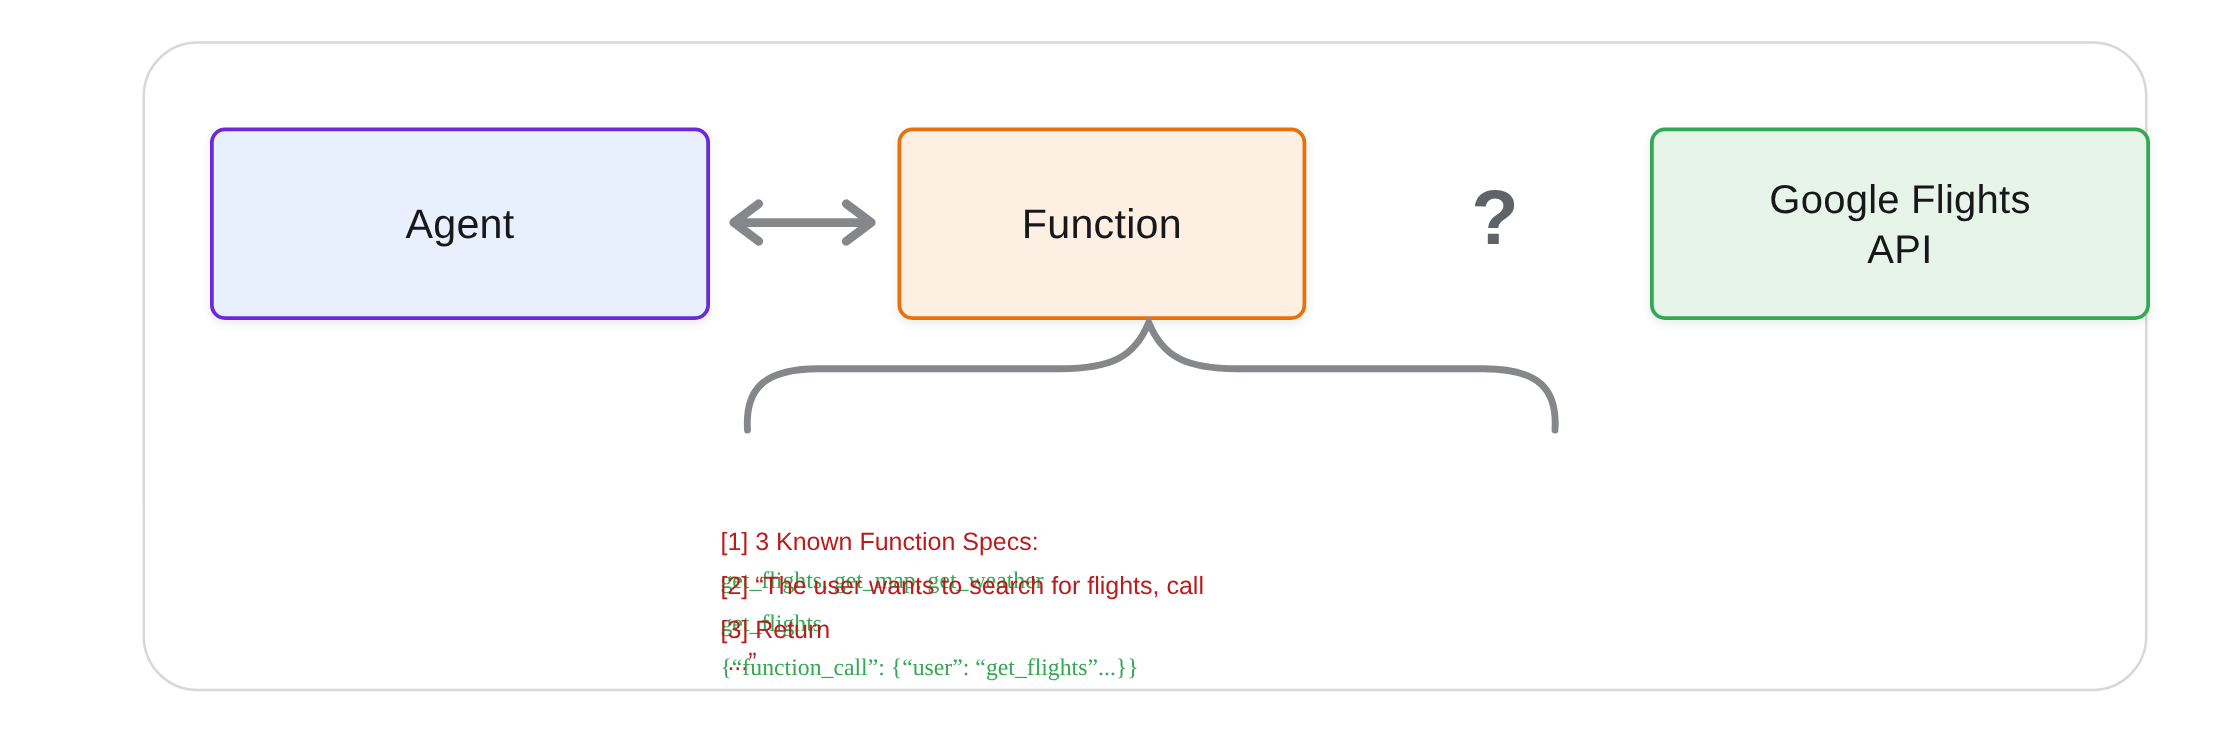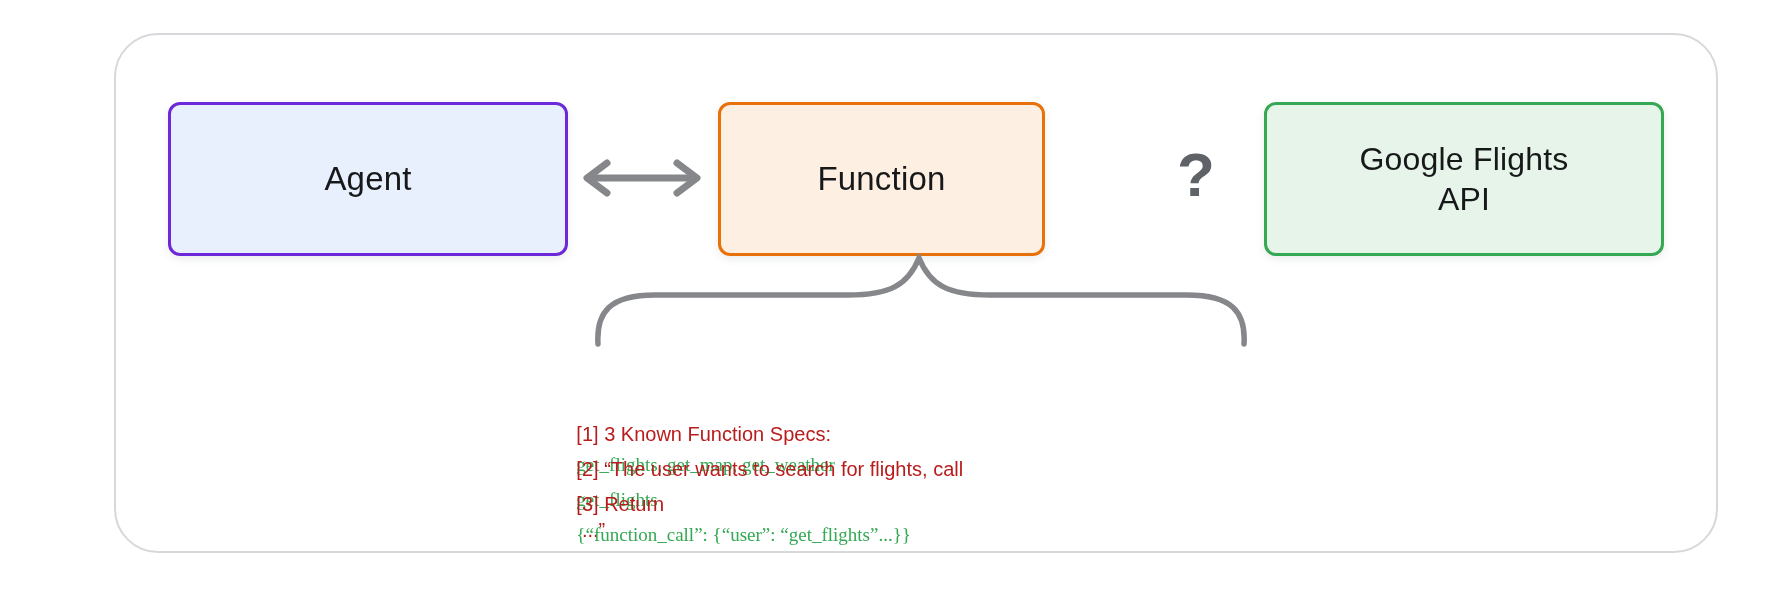--- a/index.html
+++ b/index.html
@@ -49,21 +49,21 @@
     background: #e8f0fe;
     border: 3px solid #6d28d9;
   }
   .node-function {
     left: 718px;
     width: 327px;
     background: #feefe3;
     border: 3px solid #e8710a;
   }
   .node-api {
-    left: 1264px;
+    left: 1320px;
     background: #e6f4ea;
     border: 3px solid #34a853;
   }
   .node-api .node-label { font-size: 32px; }
   .node-label { white-space: pre-line; }
 
   .arrow-wrap {
     position: absolute;
     left: 580px;
     top: 156px;

